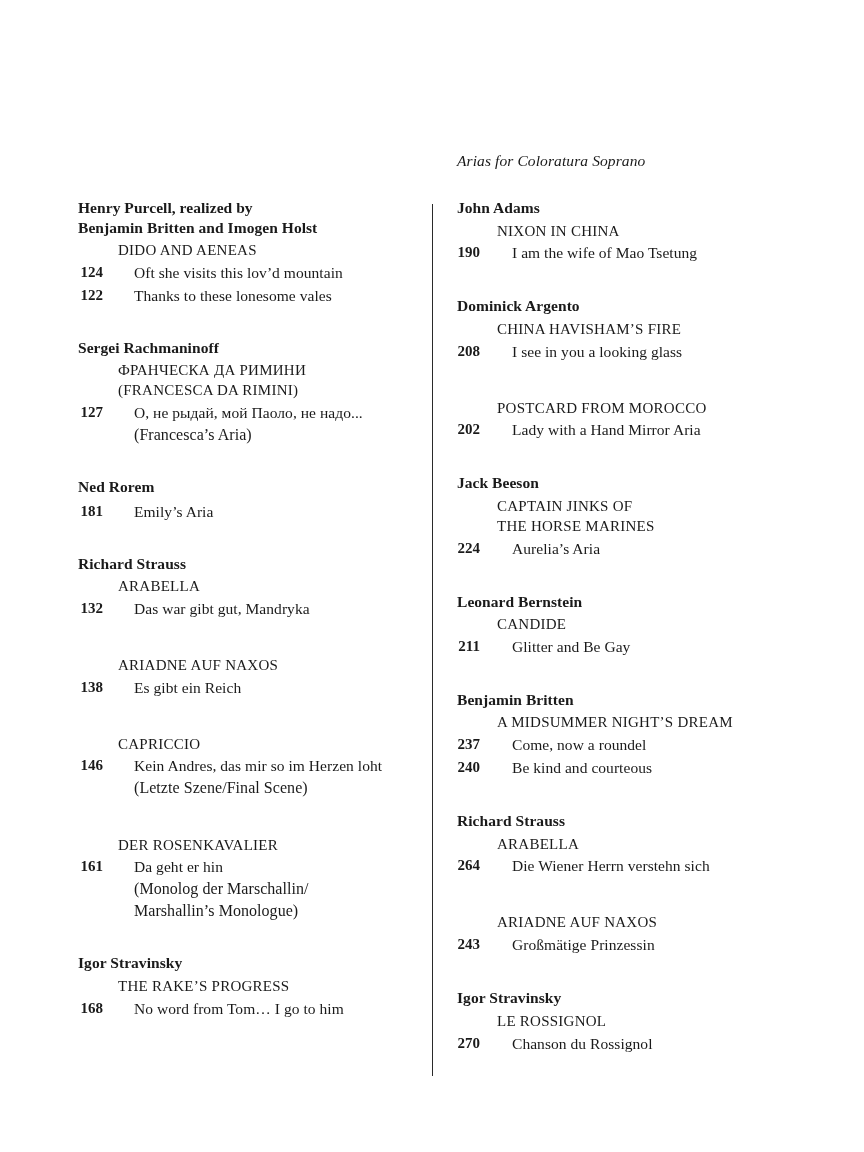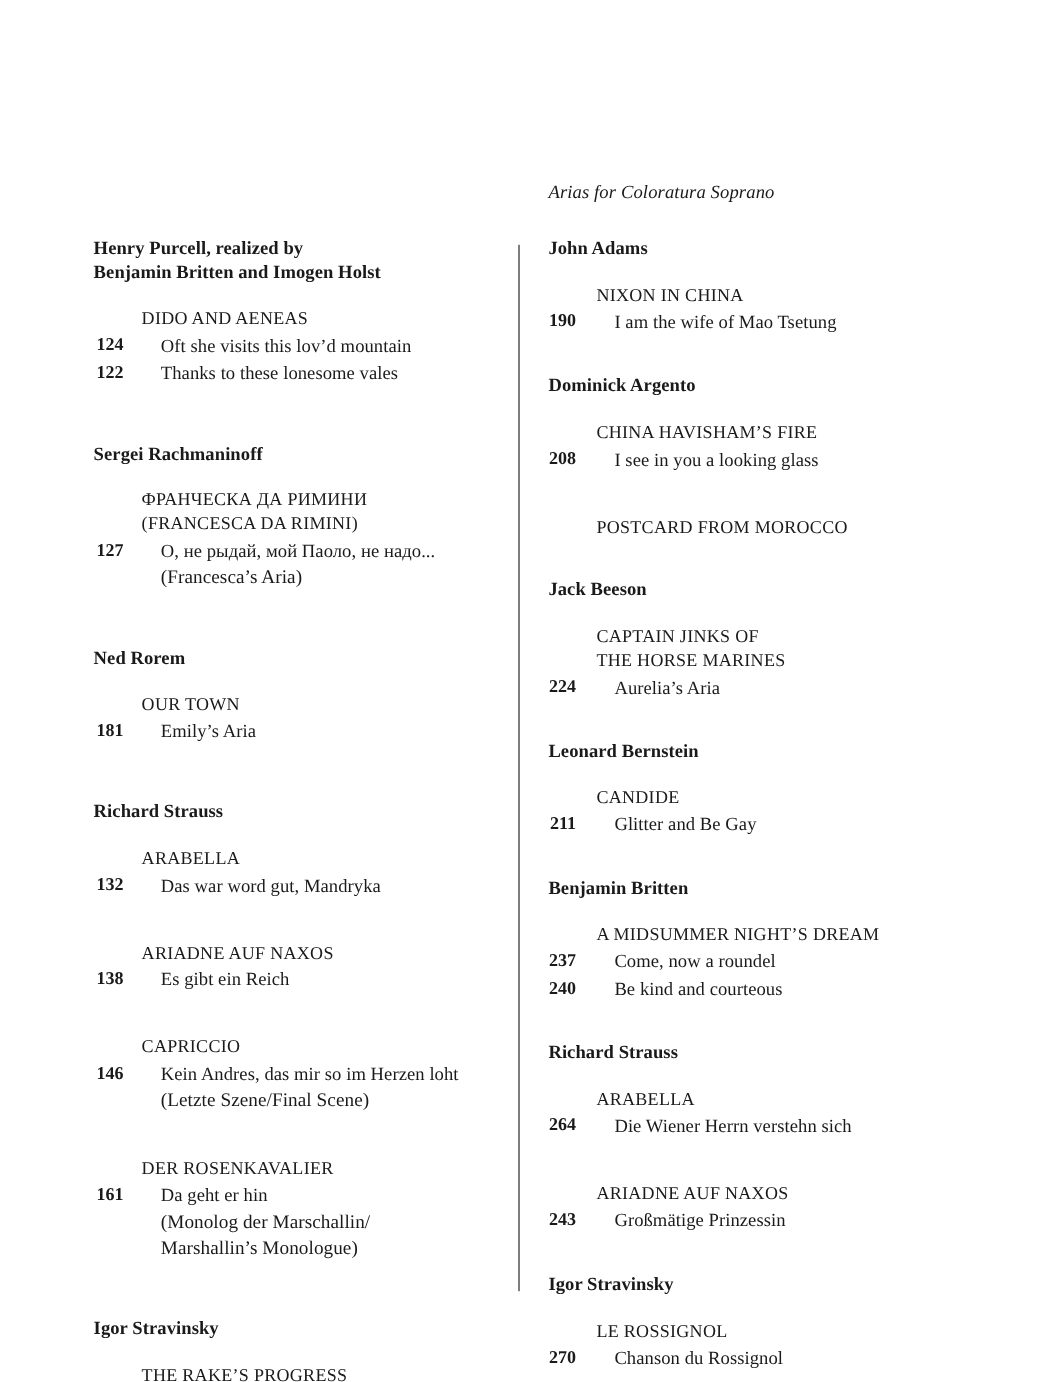--- a/index.html
+++ b/index.html
@@ -51,27 +51,27 @@
   .column-left  { left: 78px;  width: 330px; }
   .column-right { left: 457px; width: 345px; }
 
   
   .composer {
     font-weight: bold;
     font-size: 15.5px;
     line-height: 1.26;
     letter-spacing: 0.05px;
   }
-  .column-left .composer { margin-top: 46px; }
+  .column-left .composer { margin-top: 31px; }
   .column-right .composer { margin-top: 32px; }
   .column-left .composer:first-child,
   .column-right .composer:first-child { margin-top: 0; }
 
   
-  .work { margin-top: 20px; }
+  .work { margin-top: 4px; }
   .work + .work { margin-top: 36px; }
 
   .opera-title {
     font-size: 15px;
     line-height: 1.32;
     letter-spacing: 0.25px;
   }
   .column-left  .opera-title { padding-left: 40px; }
   .column-right .opera-title { padding-left: 40px; }
 
@@ -129,32 +129,31 @@
       <div class="composer">Sergei Rachmaninoff</div>
       <div class="work">
         <div class="opera-title">ФРАНЧЕСКА ДА РИМИНИ<br>(FRANCESCA DA RIMINI)</div>
         <div class="entry">
           <div class="entry-page">127</div>
           <div class="entry-title">О, не рыдай, мой Паоло, не надо...<div class="entry-subtitle">(Francesca’s Aria)</div></div>
         </div>
       </div>
       <div class="composer">Ned Rorem</div>
       <div class="work">
-        <div class="opera-title">OUR TOWN</div>
         <div class="entry">
           <div class="entry-page">181</div>
           <div class="entry-title">Emily’s Aria</div>
         </div>
       </div>
       <div class="composer">Richard Strauss</div>
       <div class="work">
         <div class="opera-title">ARABELLA</div>
         <div class="entry">
           <div class="entry-page">132</div>
-          <div class="entry-title">Das war word gut, Mandryka</div>
+          <div class="entry-title">Das war gibt gut, Mandryka</div>
         </div>
       </div>
       <div class="work">
         <div class="opera-title">ARIADNE AUF NAXOS</div>
         <div class="entry">
           <div class="entry-page">138</div>
           <div class="entry-title">Es gibt ein Reich</div>
         </div>
       </div>
       <div class="work">
@@ -192,20 +191,24 @@
       <div class="composer">Dominick Argento</div>
       <div class="work">
         <div class="opera-title">CHINA HAVISHAM’S FIRE</div>
         <div class="entry">
           <div class="entry-page">208</div>
           <div class="entry-title">I see in you a looking glass</div>
         </div>
       </div>
       <div class="work">
         <div class="opera-title">POSTCARD FROM MOROCCO</div>
+        <div class="entry">
+          <div class="entry-page">202</div>
+          <div class="entry-title">Lady with a Hand Mirror Aria</div>
+        </div>
       </div>
       <div class="composer">Jack Beeson</div>
       <div class="work">
         <div class="opera-title">CAPTAIN JINKS OF<br>THE HORSE MARINES</div>
         <div class="entry">
           <div class="entry-page">224</div>
           <div class="entry-title">Aurelia’s Aria</div>
         </div>
       </div>
       <div class="composer">Leonard Bernstein</div>

